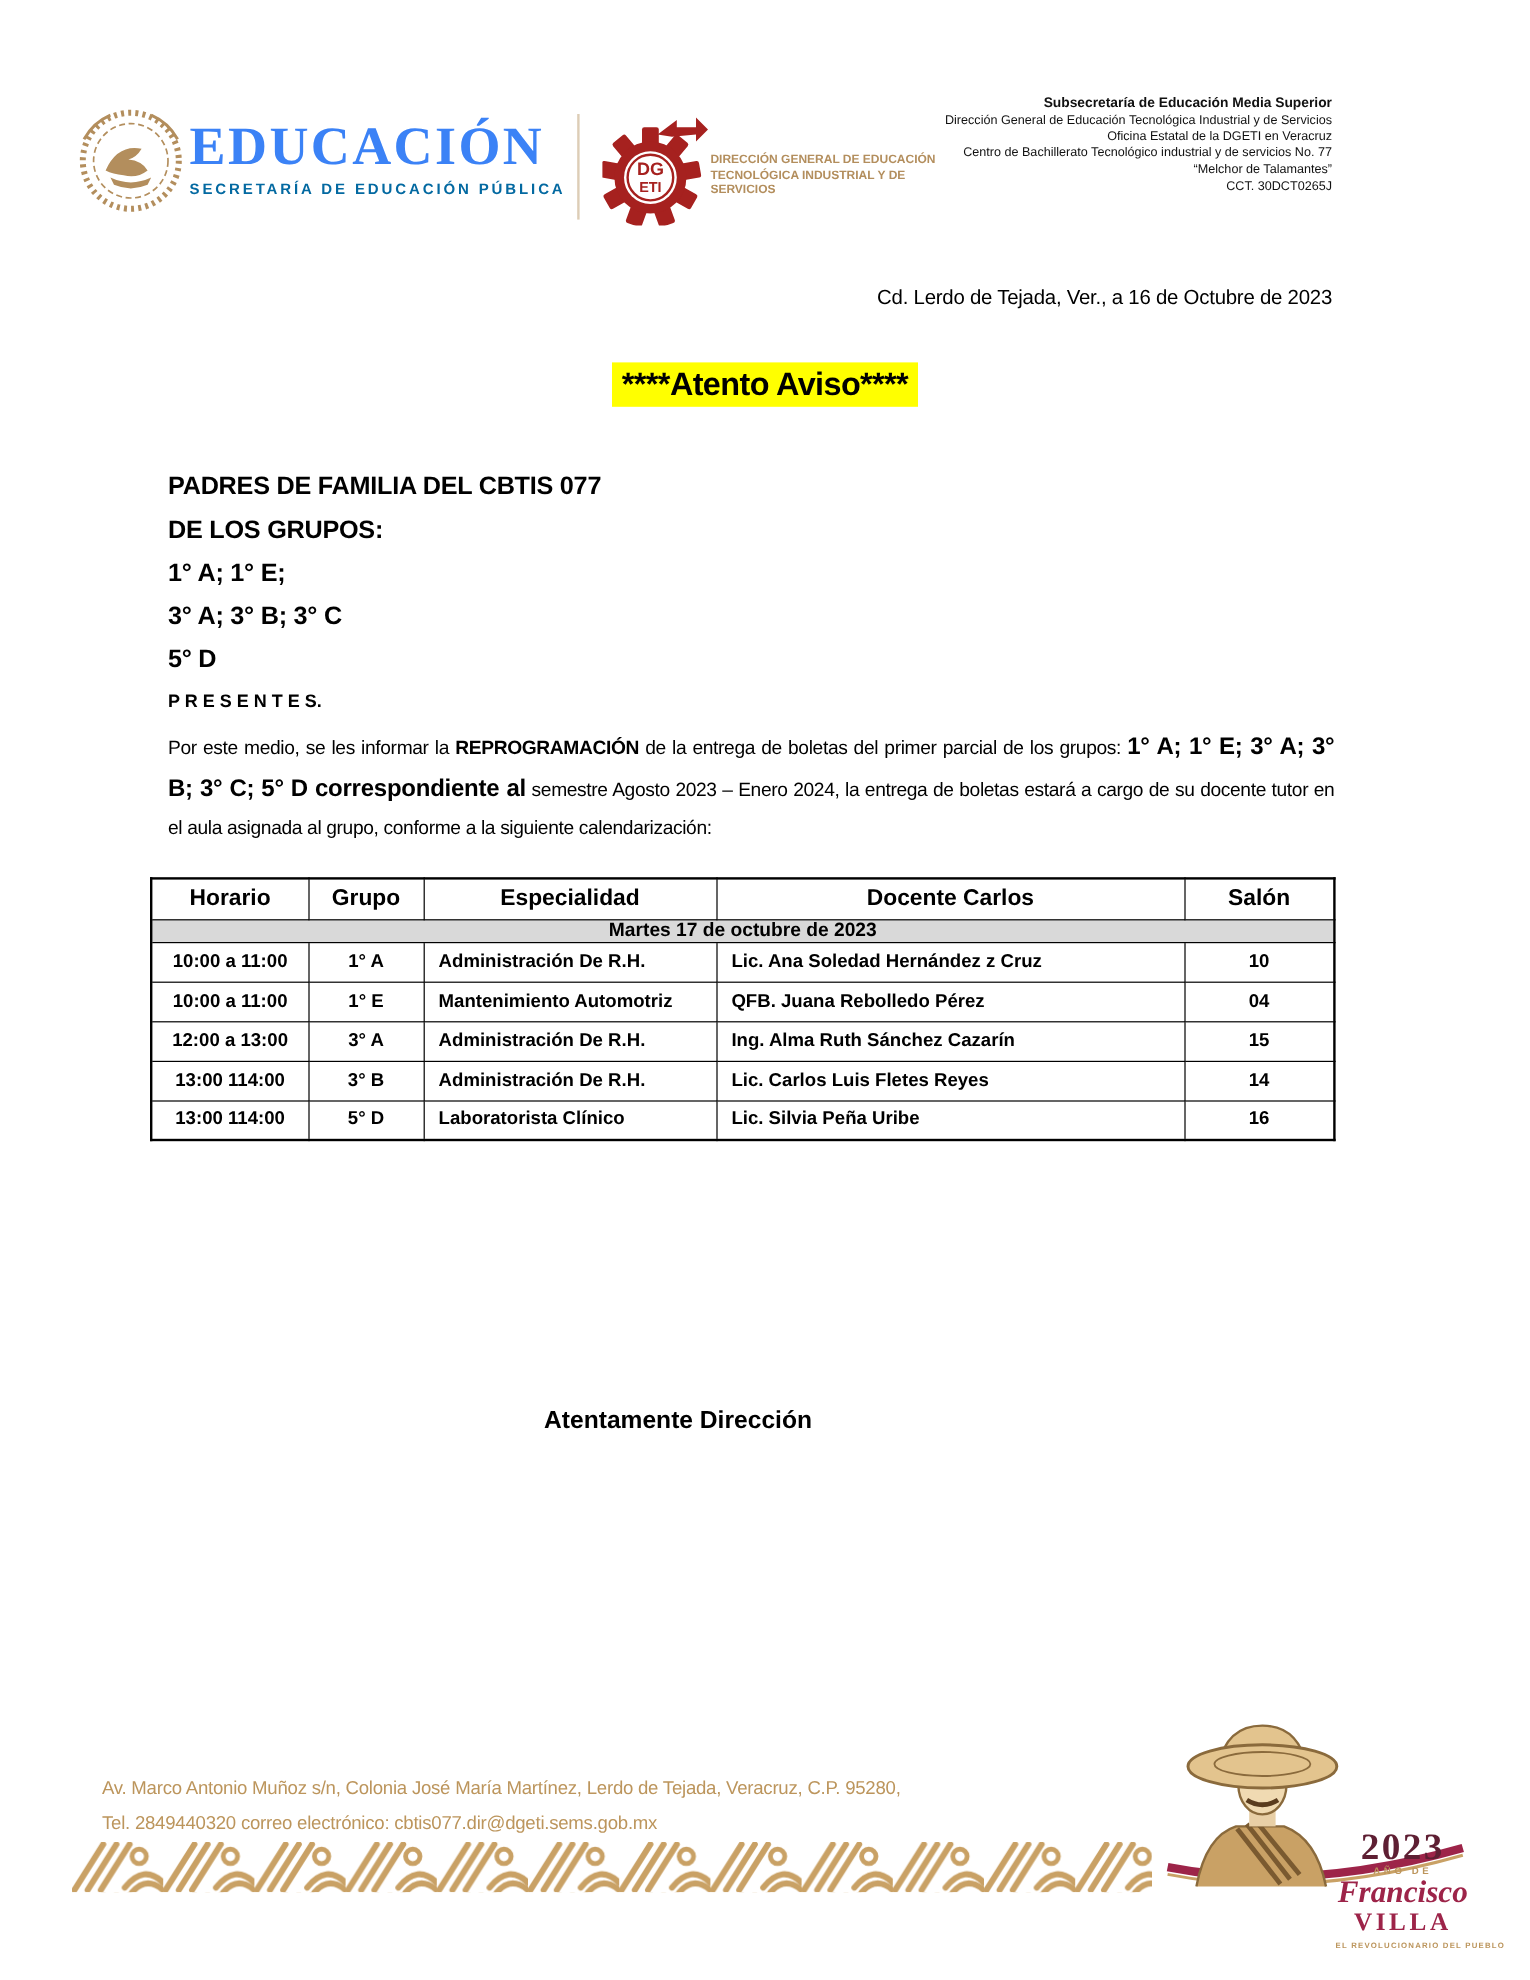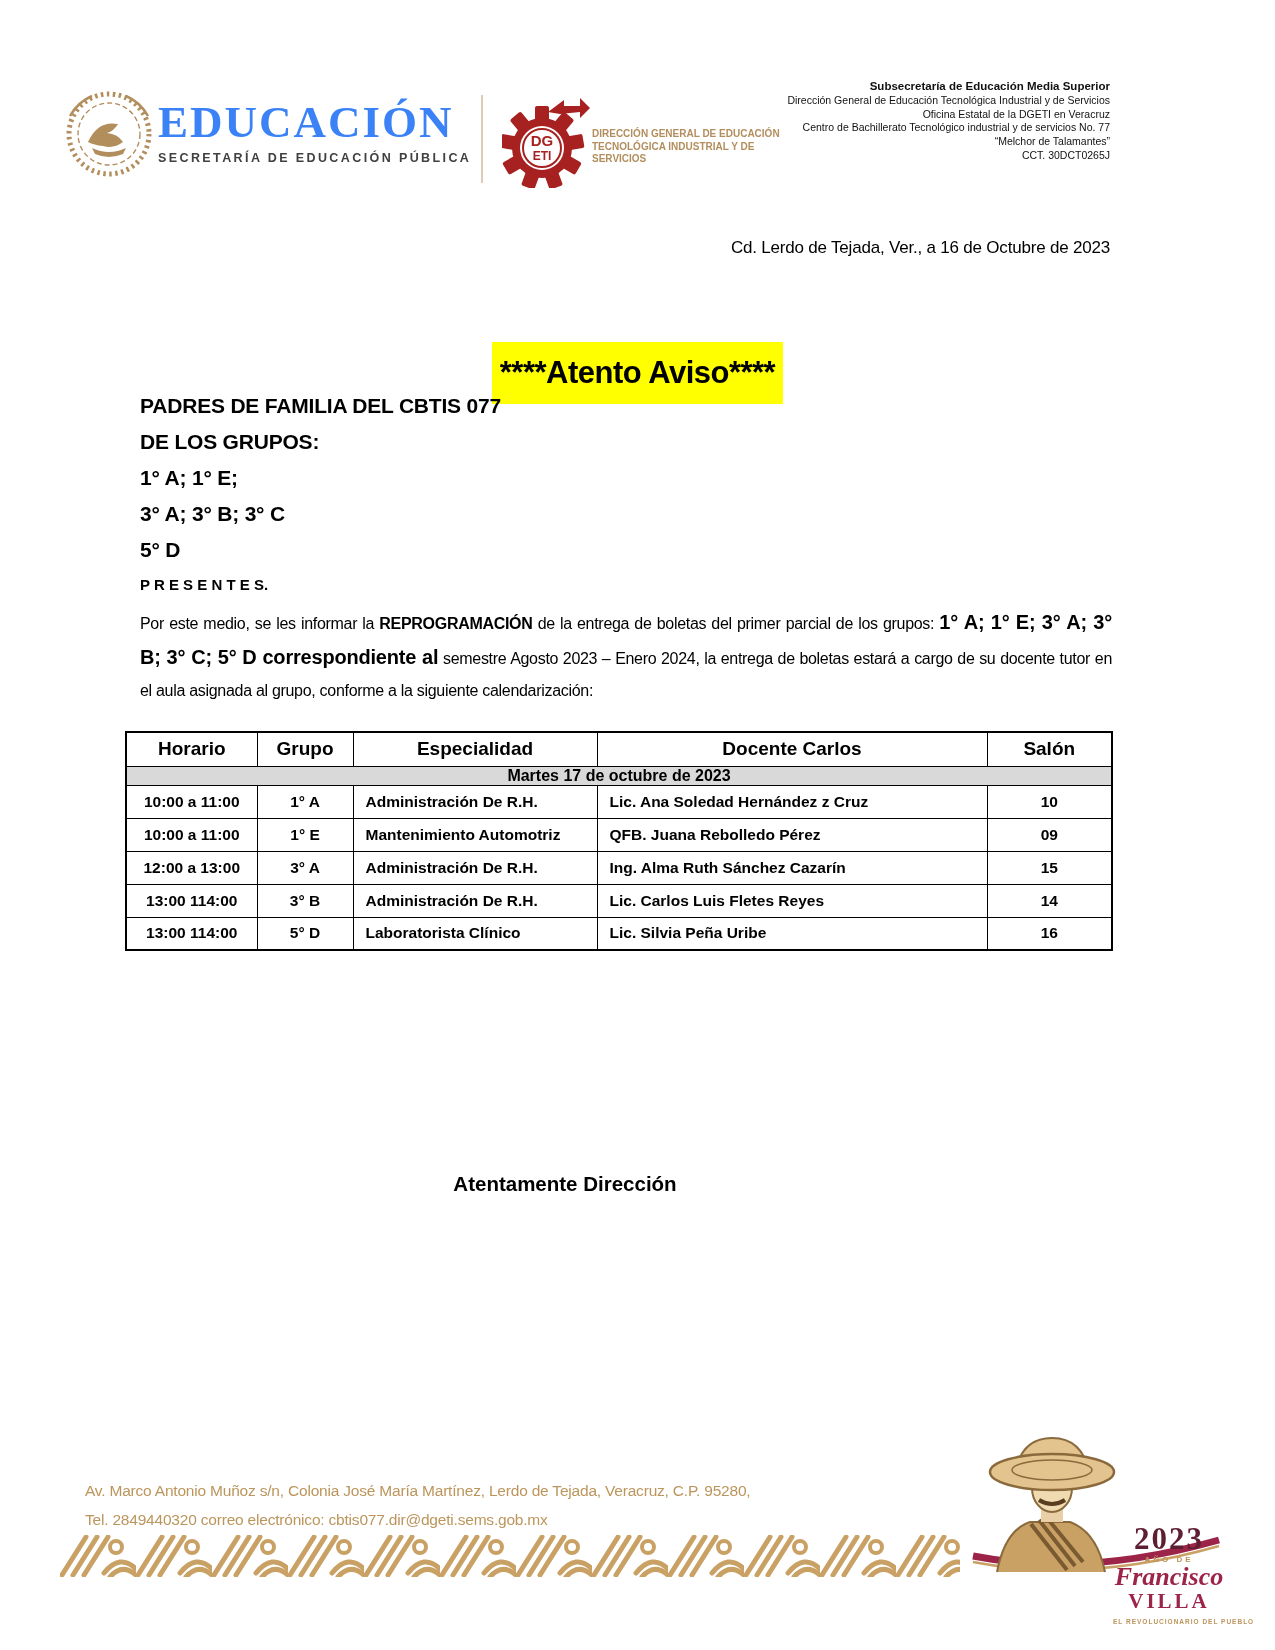--- a/index.html
+++ b/index.html
@@ -4,31 +4,31 @@
 <style>
   * { margin:0; padding:0; box-sizing:border-box; }
   html,body { background:#ffffff; }
   body { font-family:"Liberation Sans", sans-serif; color:#000; }
   .page { position:relative; width:1275px; height:1650px; background:#fff; overflow:hidden; margin:0 auto; }
 
   
   .coat { position:absolute; left:62px; top:86px; }
   .edu-block { position:absolute; left:158px; top:98px; width:300px; }
   .edu-title { font-family:"Liberation Serif", serif; font-weight:700; font-size:45px; letter-spacing:2px; color:#3b82f6; line-height:48px; }
-  .edu-sub { margin-top:5px; font-size:12.5px; font-weight:700; letter-spacing:2.4px; color:#404040; white-space:nowrap; }
+  .edu-sub { margin-top:5px; font-size:12.5px; font-weight:700; letter-spacing:2.4px; color:#0369a1; white-space:nowrap; }
   .hdr-divider { position:absolute; left:481px; top:95px; width:2px; height:88px; background:#ddcdb6; }
   .dgeti-svg { position:absolute; left:502px; top:96px; }
   .dgeti-label { position:absolute; left:592px; top:128px; width:190px; font-size:10px; font-weight:700; color:#B38E5D; line-height:12.5px; }
   .office { position:absolute; left:660px; top:80px; width:450px; text-align:right; font-size:10.5px; line-height:13.8px; color:#111; }
   .office .ln0 { font-weight:700; font-size:11.5px; }
 
   
   .date-line { position:absolute; left:400px; top:238px; width:710px; text-align:right; font-size:17px; letter-spacing:-0.2px; }
   .title-wrap { position:absolute; left:0; top:302px; width:1275px; text-align:center; }
-  .title-hl { display:inline-block; background:#FFFF00; color:#000; font-weight:700; font-size:31px; padding:13px 8px; letter-spacing:-0.5px;margin-top:40px; }
+  .title-hl { display:inline-block; background:#FFFF00; color:#000; font-weight:700; font-size:27px; padding:3px 8px; letter-spacing:-0.5px; }
 
   
   .addressee { position:absolute; left:140px; top:388px; }
   .addressee .big { font-weight:700; font-size:21px; line-height:36px; letter-spacing:-0.2px; }
   .presentes { font-weight:700; font-size:15px; line-height:30px; margin-top:2px; }
 
   
   .body-par { position:absolute; left:140px; top:606px; width:972px; font-size:16px; line-height:32.5px; text-align:justify; letter-spacing:-0.3px; }
   .body-par .b { font-weight:700; }
   .body-par .groups { font-weight:700; font-size:20px; letter-spacing:-0.2px; }
@@ -177,21 +177,21 @@
         <td>1° A</td>
         <td class="al">Administración De R.H.</td>
         <td class="al">Lic. Ana Soledad Hernández z Cruz</td>
         <td>10</td>
       </tr>
       <tr>
         <td>10:00 a 11:00</td>
         <td>1° E</td>
         <td class="al">Mantenimiento Automotriz</td>
         <td class="al">QFB. Juana Rebolledo Pérez</td>
-        <td>09</td>
+        <td>04</td>
       </tr>
       <tr>
         <td>12:00 a 13:00</td>
         <td>3° A</td>
         <td class="al">Administración De R.H.</td>
         <td class="al">Ing. Alma Ruth Sánchez Cazarín</td>
         <td>15</td>
       </tr>
       <tr>
         <td>13:00 114:00</td>

